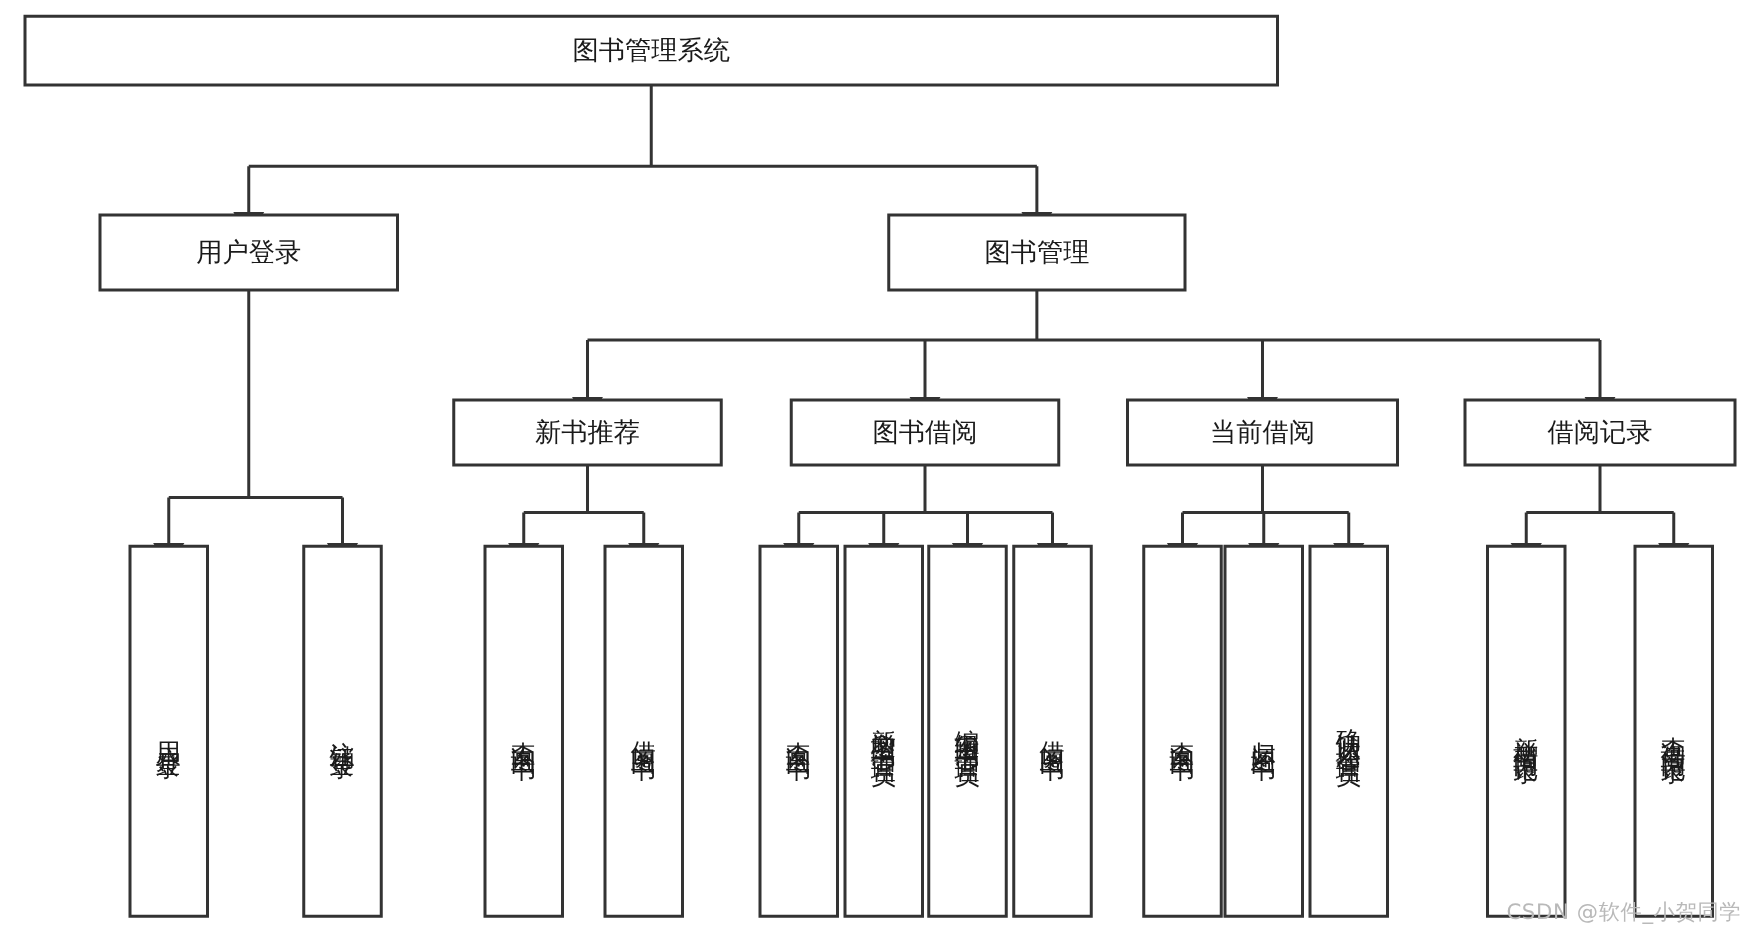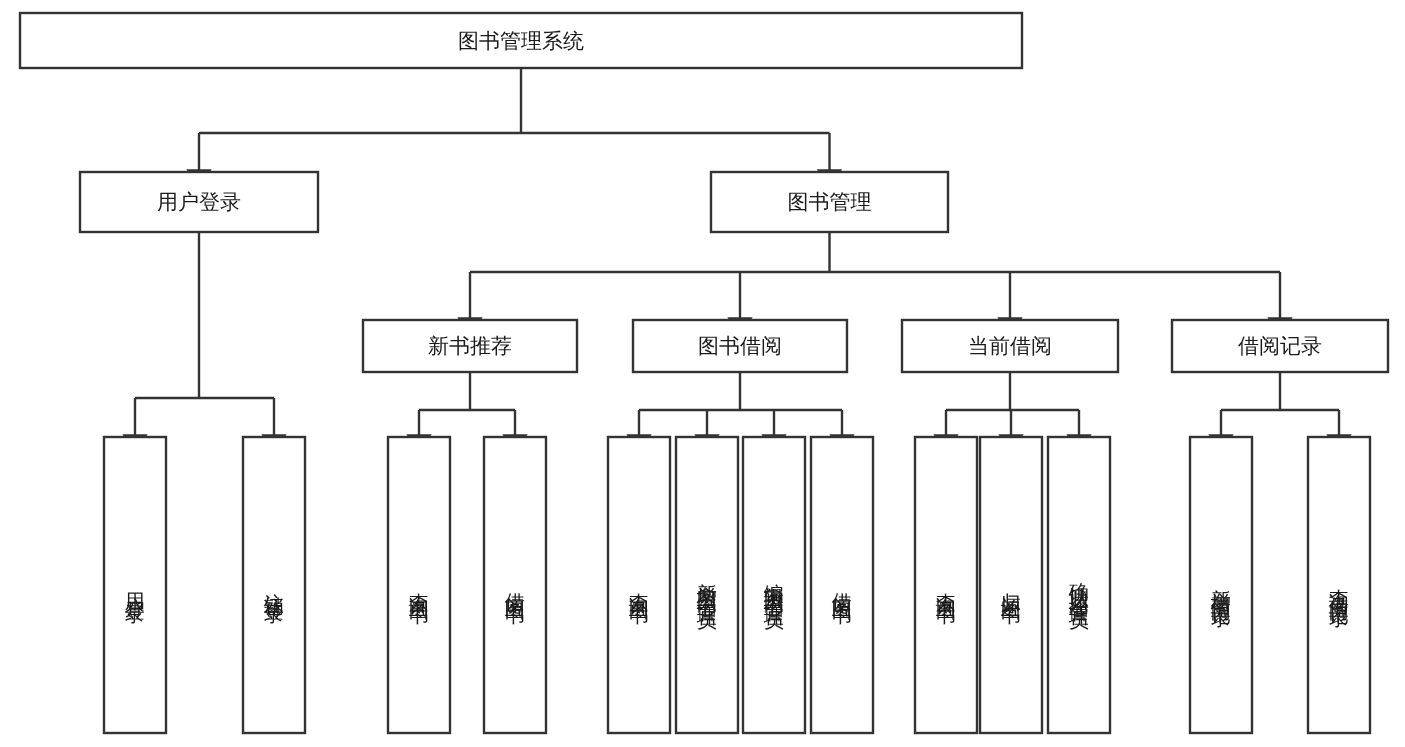--- a/index.html
+++ b/index.html
@@ -237,13 +237,14 @@
         <div class="leaf-label">确认归还（管理员）</div>
       </div>
       <div class="leaf-label-wrap" style="left: 1190px; top: 437px; width: 62px; height: 296px;">
         <div class="leaf-label">新增借阅记录</div>
       </div>
       <div class="leaf-label-wrap" style="left: 1308px; top: 437px; width: 62px; height: 296px;">
         <div class="leaf-label">查询借阅记录</div>
       </div>
     </div>
 
+  <div class="watermark">CSDN @软件_小贺同学</div>
 </div>
 
 </body></html>

